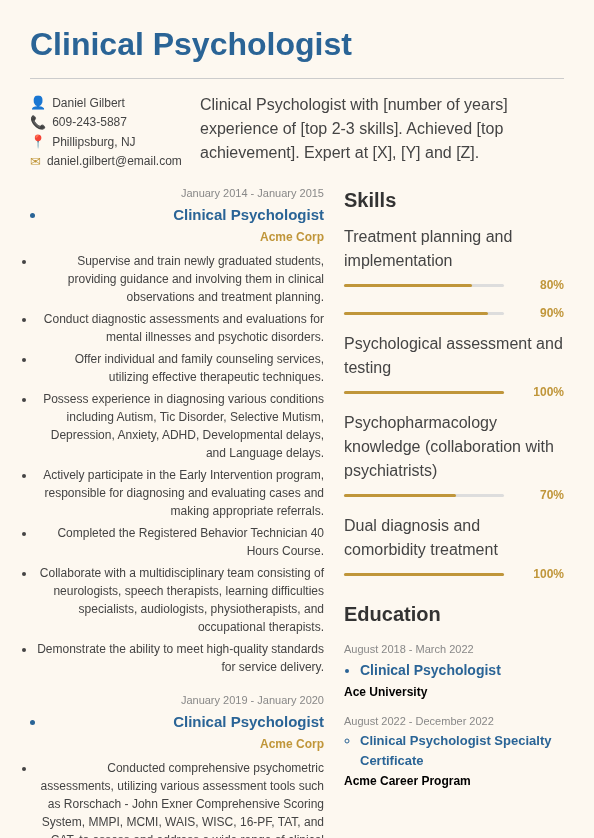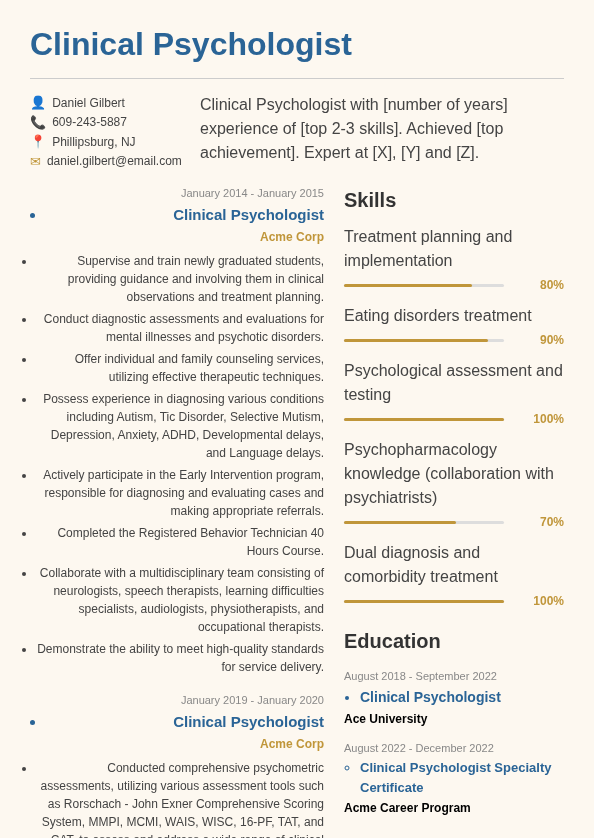--- a/index.html
+++ b/index.html
@@ -230,21 +230,20 @@
           <div class="skill-item">
             <div class="skill-label">Treatment planning and implementation</div>
             <div class="skill-bar-row">
               <div class="skill-bar-bg">
                 <div class="skill-bar-fill" style="width: 80%;"></div>
               </div>
               <div class="skill-pct">80%</div>
             </div>
           </div>
           <div class="skill-item">
-            <div class="skill-label">Eating disorders treatment</div>
             <div class="skill-bar-row">
               <div class="skill-bar-bg">
                 <div class="skill-bar-fill" style="width: 90%;"></div>
               </div>
               <div class="skill-pct">90%</div>
             </div>
           </div>
           <div class="skill-item">
             <div class="skill-label">Psychological assessment and testing</div>
             <div class="skill-bar-row">
@@ -272,21 +271,21 @@
               <div class="skill-pct">100%</div>
             </div>
           </div>
         </div>
     </div>
 
     <div class="edu-section">
       <h2 class="section-title">Education</h2>
       <div id="edu-container">
           <div class="edu-block">
-            <div class="edu-date">August 2018 - September 2022</div>
+            <div class="edu-date">August 2018 - March 2022</div>
             <ul style="list-style: none; padding: 0px;">
               <li class="edu-title">Clinical Psychologist</li>
             </ul>
             <div class="edu-org">Ace University</div>
           </div>
           <div class="edu-block">
             <div class="edu-date">August 2022 - December 2022</div>
             <ul style="list-style: none; padding: 0px;">
               <li class="edu-title-hollow">Clinical Psychologist Specialty Certificate</li>
             </ul>

